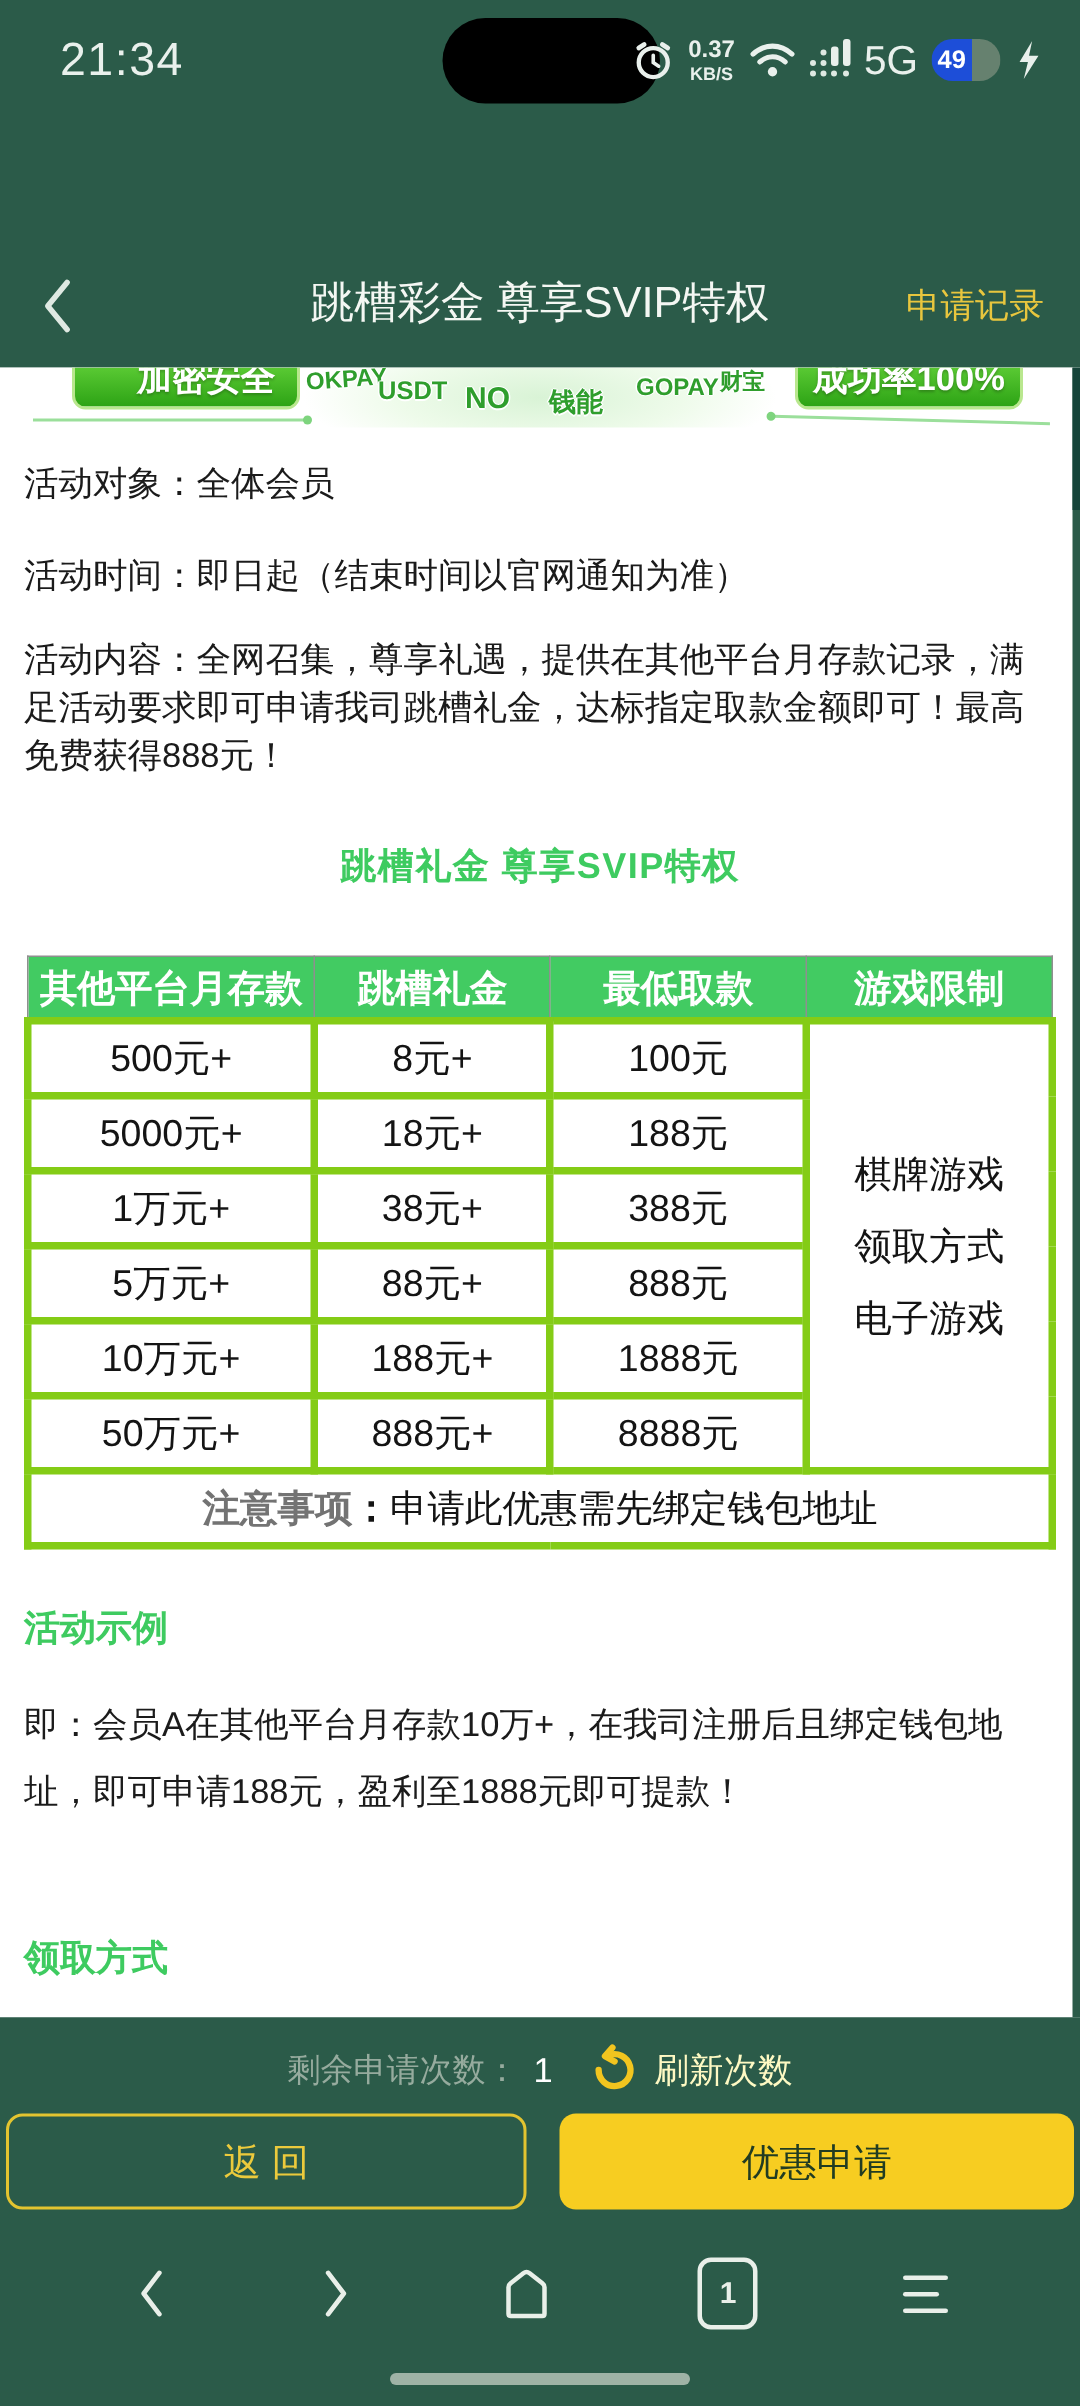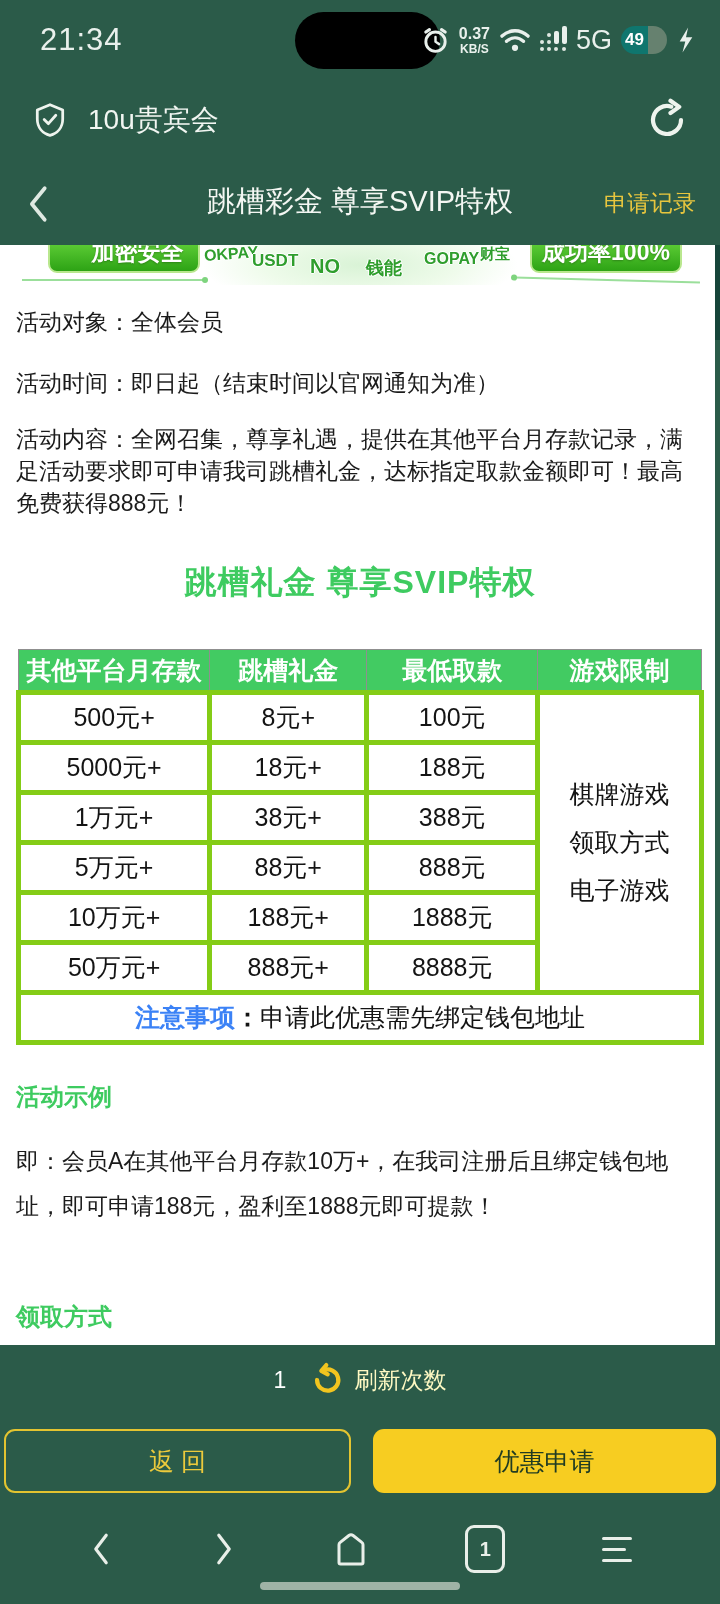--- a/index.html
+++ b/index.html
@@ -14,21 +14,21 @@
   .speed{display:flex;flex-direction:column;align-items:center;line-height:1;color:#e9f0ec;}
   .speed .v{font-size:16px;font-weight:700;}
   .speed .u{font-size:12px;font-weight:700;margin-top:1px;}
   .sig{display:flex;align-items:flex-end;gap:3px;height:22px;}
   .sig .dots{display:flex;flex-direction:column;gap:3px;}
   .sig .dot{width:4px;height:4px;border-radius:2px;background:#dfe8e2;}
   .sig .barcol{display:flex;flex-direction:column;align-items:center;gap:3px;}
   .sig .bar{width:5px;border-radius:2px;background:#e9f0ec;}
   .net5g{font-size:27px;color:#e9f0ec;font-weight:400;}
   .battery{position:relative;width:46px;height:28px;border-radius:14px;overflow:hidden;display:flex;}
-  .battery .lvl{width:27px;background:#0f766e;color:#fff;font-size:17px;font-weight:700;
+  .battery .lvl{width:27px;background:#1d4ed8;color:#fff;font-size:17px;font-weight:700;
                 display:flex;align-items:center;justify-content:center;}
   .battery .rest{flex:1;background:#66816f;}
 
   
   .browserbar{position:absolute;top:80px;left:0;width:720px;height:80px;display:flex;align-items:center;}
   .shield{margin-left:32px;}
   .site-title{margin-left:20px;font-size:28px;color:#f2f6f2;}
   .refresh-top{position:absolute;right:32px;top:18px;}
 
   
@@ -65,44 +65,44 @@
   .deco-left::after{right:-4px;}
   .deco-right::before{left:-4px;}
 
   .content{padding:0 16px;}
   .green-heading{color:#3ecb60;font-size:24px;font-weight:700;margin:0;}
   .h-details{margin-top:10px;}
   .body-line{font-size:23px;color:#1b1b1b;margin:0;}
   .p-target{margin-top:22px;}
   .p-time{margin-top:30px;}
   .p-content{margin-top:24px;line-height:32px;}
-  .table-title{margin:42px 0 0;text-align:center;color:#3ecb60;font-size:32px;font-weight:700;letter-spacing:1px;}
+  .table-title{margin:42px 0 0;text-align:center;color:#3ecb60;font-size:24px;font-weight:700;letter-spacing:1px;}
 
   table.promo{width:100%;border-collapse:collapse;margin-top:44px;}
   table.promo th{background:#42cb62;color:#fff;font-size:25px;font-weight:700;height:40px;
                  border:1px solid #8f8f8f;padding:0;}
   table.promo td{height:45px;text-align:center;font-size:25px;color:#141414;border:5px solid #84cc16;padding:0;}
   .col1{width:28%;} .col2{width:23%;} .col3{width:25%;} .col4{width:24%;}
   td.gamecell{vertical-align:middle;font-size:24px;}
   td.gamecell div{margin:15px 0;}
   td.notecell{text-align:left;padding:14px 10px;font-size:23px;height:auto;}
-  .note-label{color:#3b82f6;font-weight:700;}
+  .note-label{color:#737373;font-weight:700;}
   .note-colon{font-weight:700;color:#141414;}
 
   .h-example{margin-top:36px;}
   .p-example{margin-top:26px;line-height:45px;}
   .h-claim{margin-top:72px;}
 
   
   .footer{position:absolute;top:1345px;left:0;width:720px;height:259px;background:#2b5b49;}
   .refresh-row{margin-top:14px;display:flex;align-items:center;justify-content:center;gap:10px;height:42px;}
   .remaining-label{font-size:22px;color:#96ab9e;}
   .remaining-count{font-size:23px;color:#fff;margin-right:14px;}
   .refresh-label{font-size:23px;color:#fef9c3;}
-  .btn-row{margin-top:28px;display:flex;gap:22px;padding:0 4px;}
+  .btn-row{margin-top:8px;display:flex;gap:22px;padding:0 4px;}
   .btn{flex:1;height:64px;border-radius:11px;display:flex;align-items:center;justify-content:center;
        font-size:25px;box-sizing:border-box;}
   .btn-back{border:2px solid #e3c430;color:#ecca3c;background:transparent;}
   .btn-apply{background:#f7cd21;color:#213c22;font-weight:500;}
   .bottom-nav{margin-top:28px;display:flex;align-items:center;justify-content:space-around;padding:0 40px;height:56px;}
   .tabs-box{width:34px;height:42px;border:3px solid #e9efe9;border-radius:9px;display:flex;align-items:center;
             justify-content:center;color:#e9efe9;font-size:20px;font-weight:700;}
   .menu-icon{display:flex;flex-direction:column;gap:8px;width:30px;}
   .menu-icon div{height:3px;background:#e9efe9;border-radius:2px;}
   .menu-icon .short{width:80%;}
@@ -154,31 +154,20 @@
       <div class="battery">
         <div class="lvl">49</div>
         <div class="rest"></div>
       </div>
       <svg width="20" height="28" viewBox="0 0 12 20">
         <path d="M7.5 1 L1.5 11 H5.5 L3.5 19 L10.5 8 H6 Z" fill="#e9f0ec"></path>
       </svg>
     </div>
   </div>
 
-  <div class="browserbar">
-    <svg class="shield" width="36" height="40" viewBox="0 0 34 34">
-      <path d="M17 2.5 L29 7.5 V16 C29 24 24 29.5 17 31.5 C10 29.5 5 24 5 16 V7.5 Z" fill="none" stroke="#eef4ee" stroke-width="2.6" stroke-linejoin="round"></path>
-      <path d="M11.5 16.5 L15.5 20.5 L22.5 12.5" fill="none" stroke="#eef4ee" stroke-width="2.6" stroke-linecap="round" stroke-linejoin="round"></path>
-    </svg>
-    <div class="site-title">10u贵宾会</div>
-    <svg class="refresh-top" width="42" height="44" viewBox="0 0 24 24">
-      <path d="M20 12 A8 8 0 1 1 14.5 4.4" fill="none" stroke="#eef4ee" stroke-width="2.4" stroke-linecap="round"></path>
-      <path d="M14 1 L19 4.5 L14 8" fill="none" stroke="#eef4ee" stroke-width="2.4" stroke-linejoin="round" stroke-linecap="round"></path>
-    </svg>
-  </div>
 
   <div class="appnav">
     <svg class="nav-back" width="34" height="40" viewBox="0 0 20 28">
       <path d="M14 3 L5 14 L14 25" fill="none" stroke="#dfe9e2" stroke-width="2.6" stroke-linecap="round" stroke-linejoin="round"></path>
     </svg>
     <div class="nav-title">跳槽彩金 尊享SVIP特权</div>
     <div class="nav-action">申请记录</div>
   </div>
 
   <div class="webview">
@@ -262,20 +251,21 @@
       <h3 class="green-heading h-example">活动示例</h3>
       <p class="body-line p-example">即：会员A在其他平台月存款10万+，在我司注册后且绑定钱包地址，即可申请188元，盈利至1888元即可提款！</p>
 
       <h3 class="green-heading h-claim">领取方式</h3>
 
     </div>
   </div>
 
   <div class="footer">
     <div class="refresh-row">
+      <span class="remaining-label">剩余申请次数：</span>
       <span class="remaining-count">1</span>
       <svg width="34" height="36" viewBox="0 0 24 24">
         <path d="M5 12 A7.5 7.5 0 1 0 9.7 5.1" fill="none" stroke="#f2c51f" stroke-width="3" stroke-linecap="round"></path>
         <path d="M11.5 1.5 L8 5.5 L12.5 8" fill="none" stroke="#f2c51f" stroke-width="3" stroke-linecap="round" stroke-linejoin="round"></path>
       </svg>
       <span class="refresh-label">刷新次数</span>
     </div>
     <div class="btn-row">
       <div class="btn btn-back">返 回</div>
       <div class="btn btn-apply">优惠申请</div>

